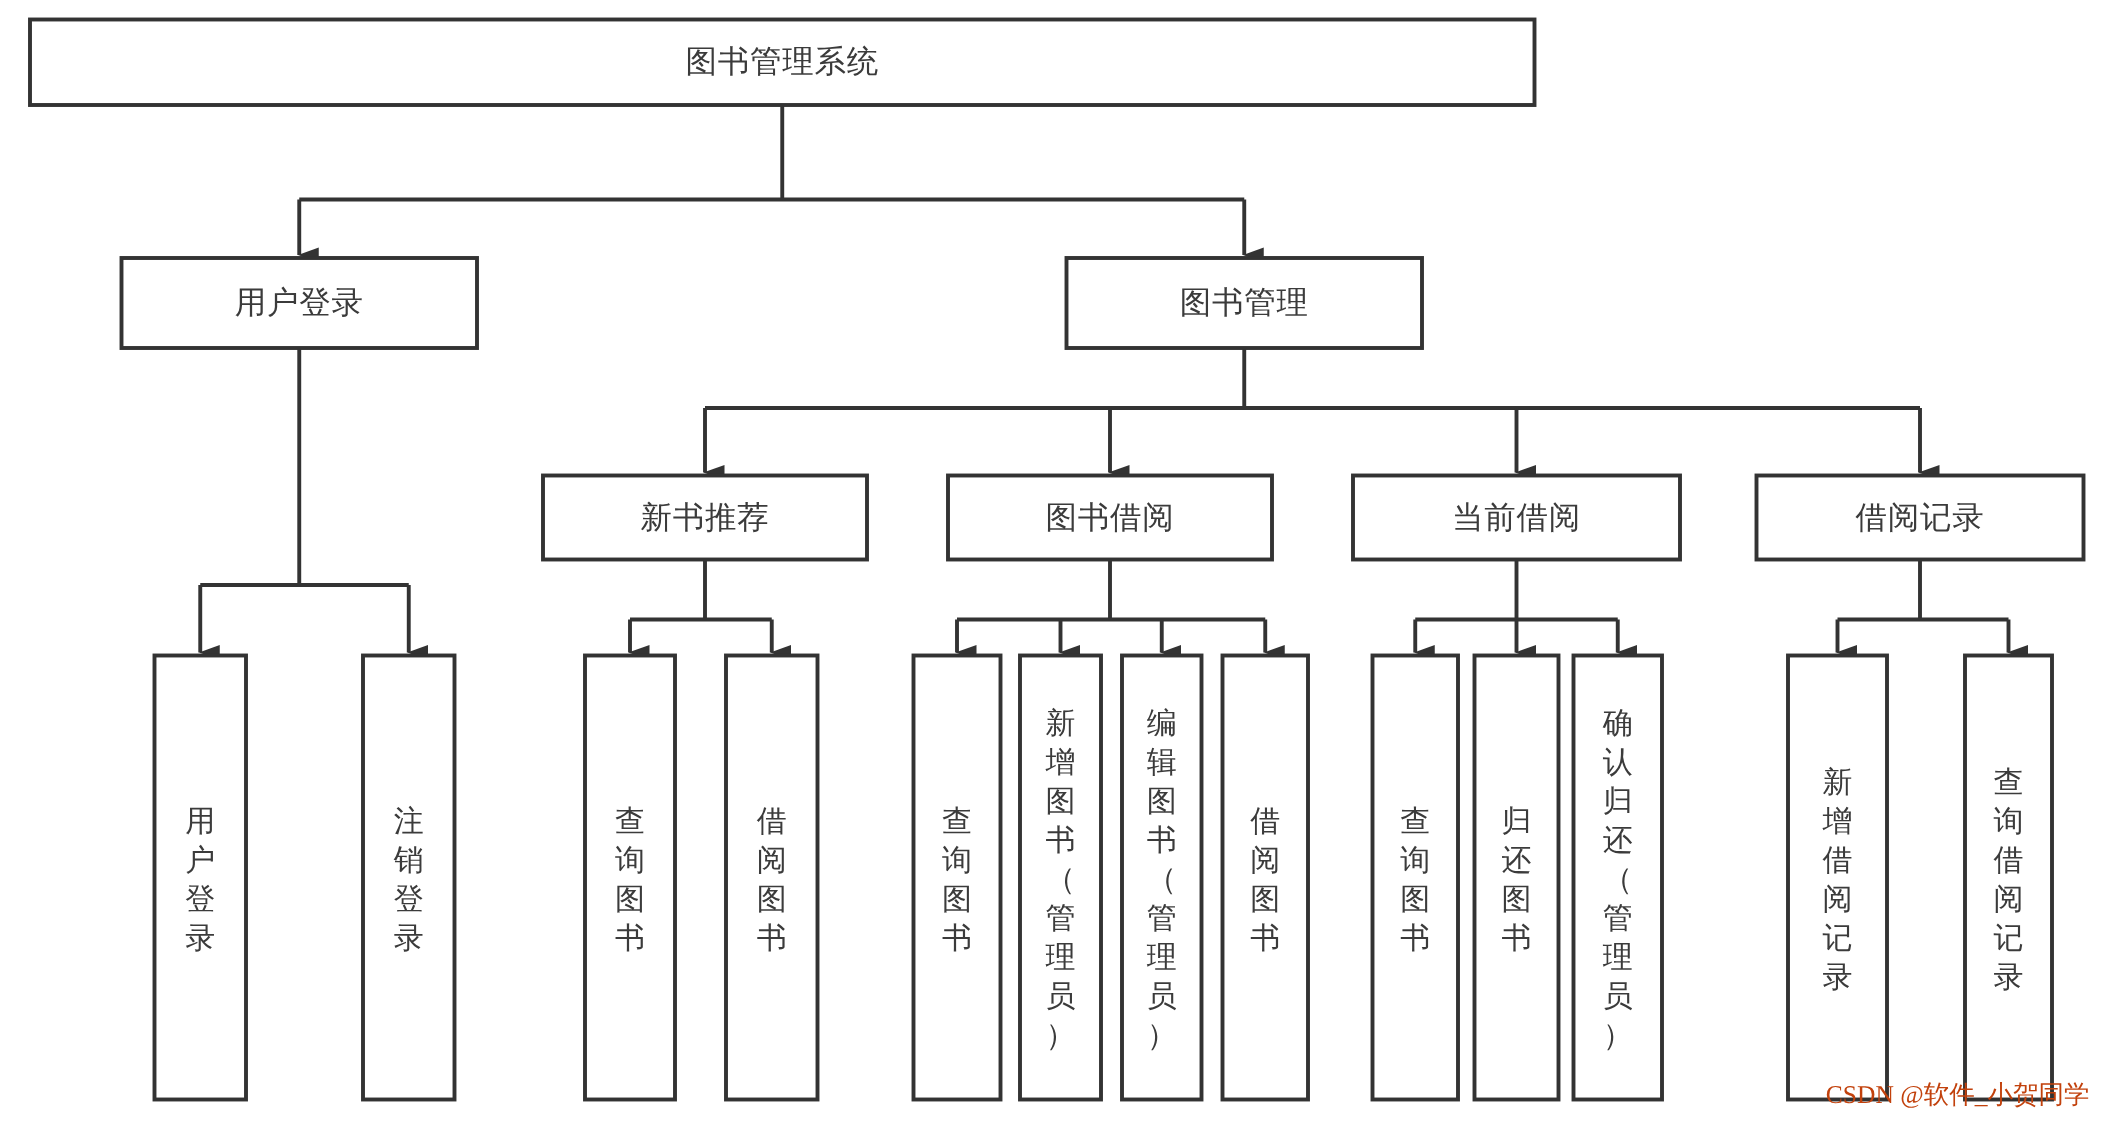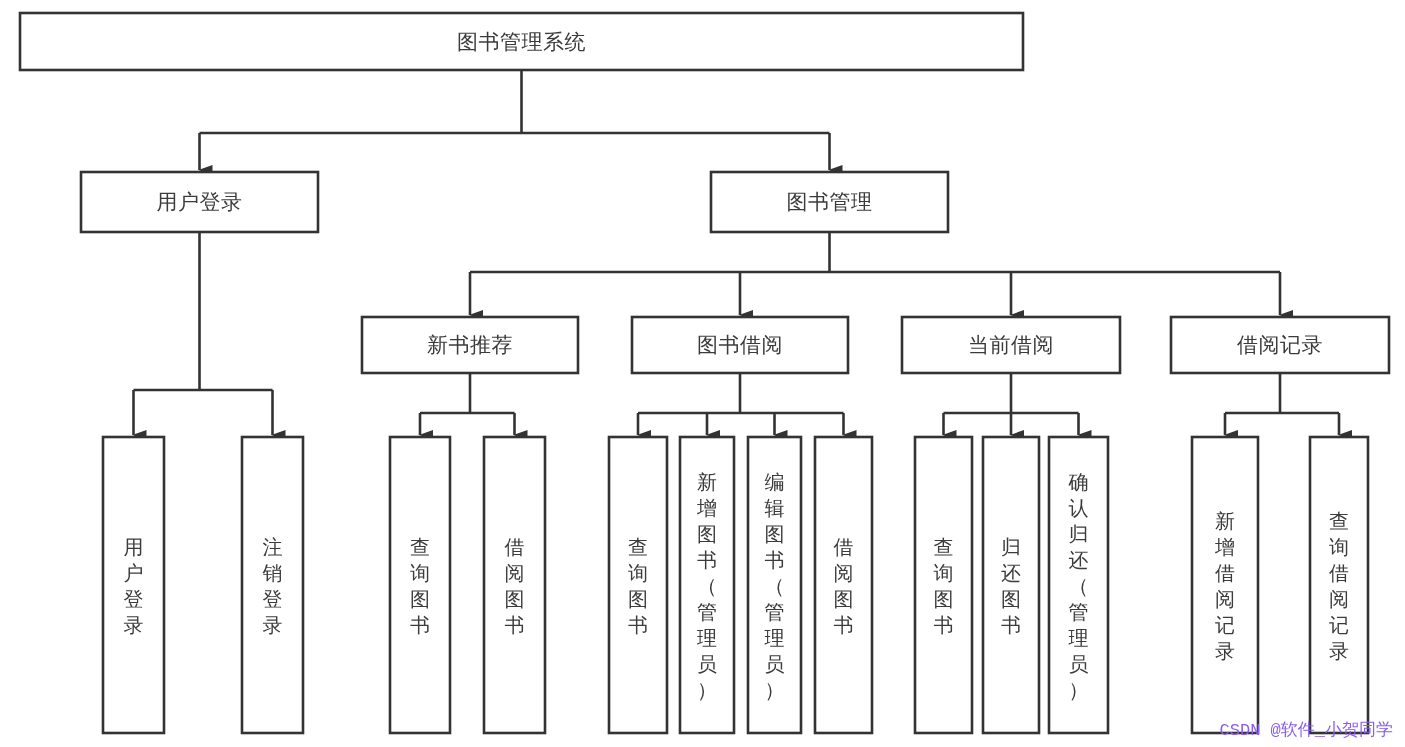--- a/index.html
+++ b/index.html
@@ -54,23 +54,23 @@
     font-family: "DejaVu Sans", "Liberation Sans", sans-serif;
     font-size: 20px;
     fill: #3b3b3b;
     text-anchor: middle;
     letter-spacing: 0px;
   }
   .watermark {
     position: absolute;
     right: 12px;
     bottom: 6px;
-    font-family: Liberation Mono, monospace;
+    font-family: Liberation Serif, serif;
     font-size: 17px;
-    color: #8b5cf6;
+    color: #c2410c;
     white-space: nowrap;
     user-select: none;
   }
 </style>
 </head>
 <body>
 
 <div id="diagram-root">
 
   <svg id="tree-svg" viewBox="0 0 1405 747">

